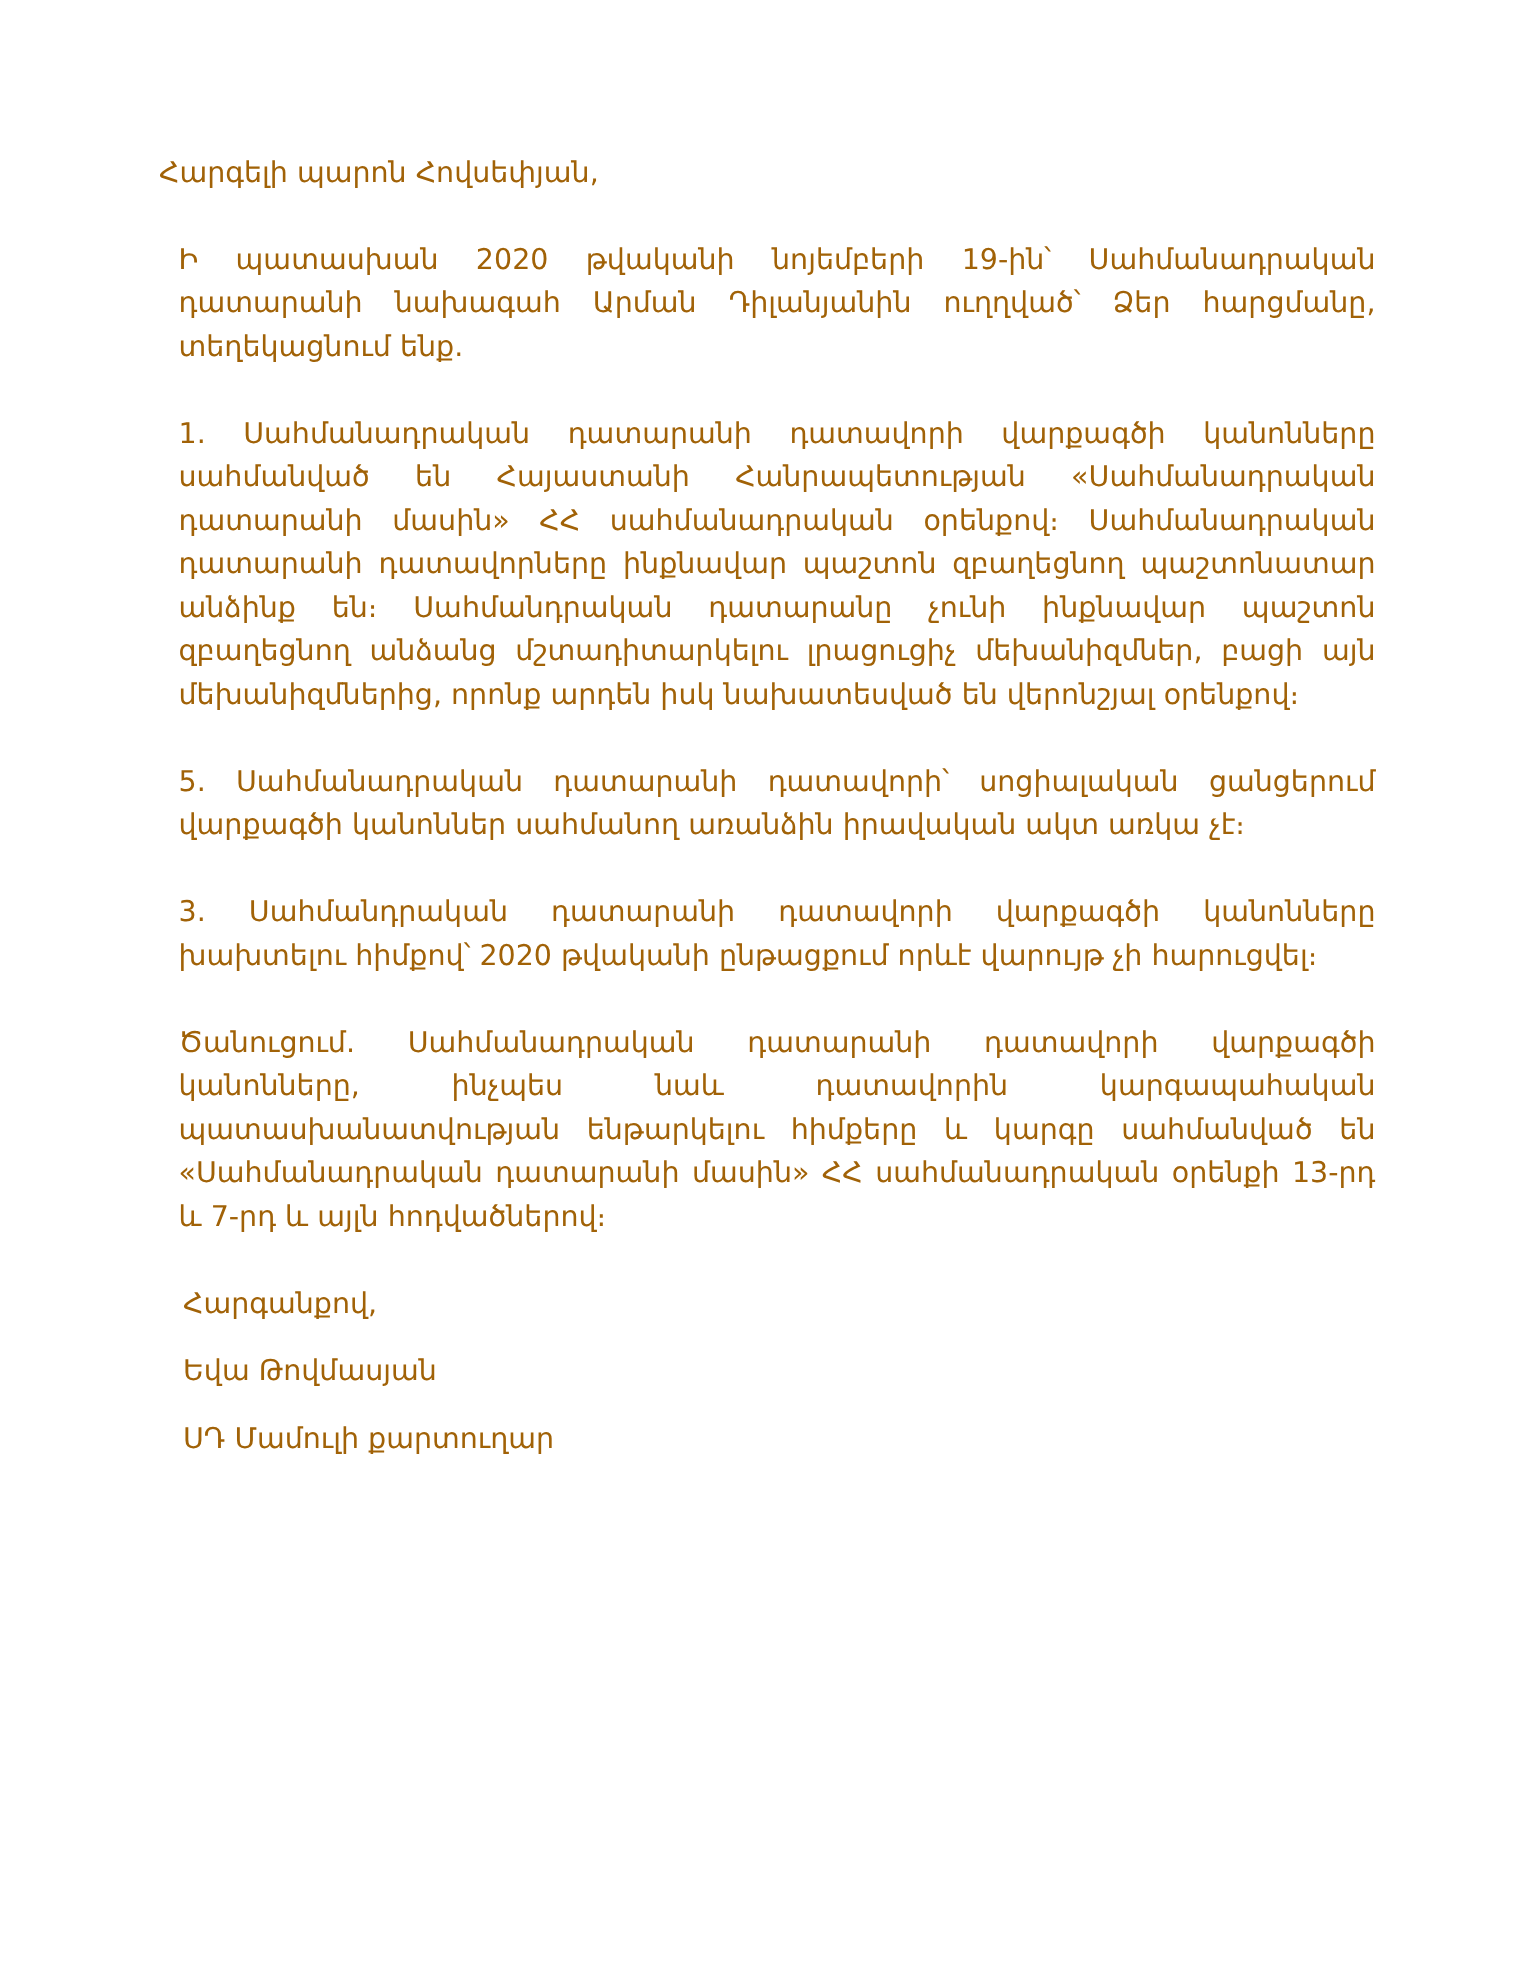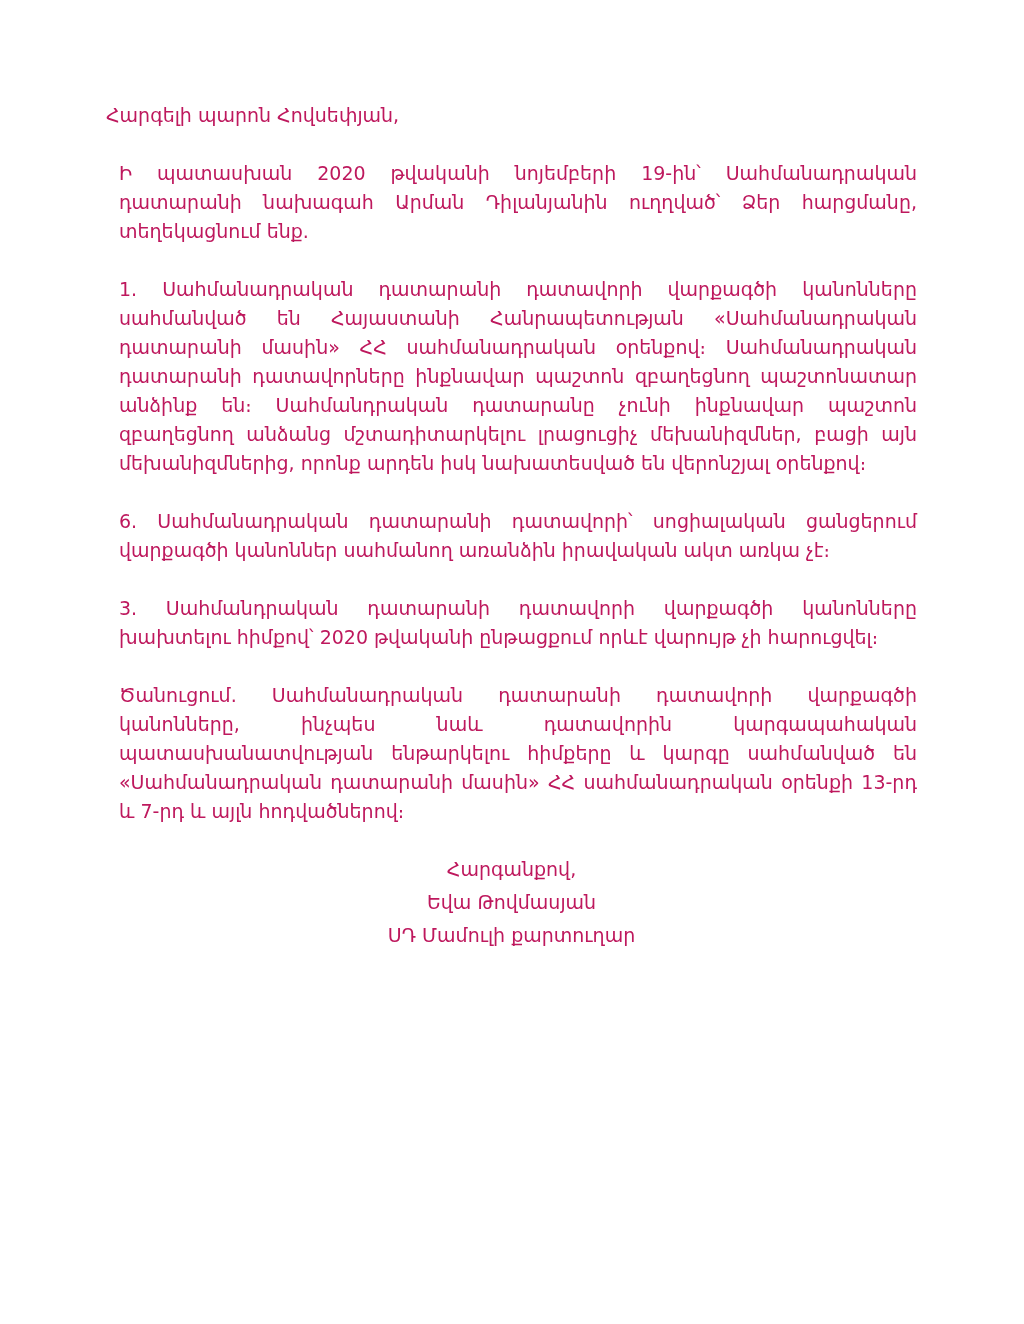--- a/index.html
+++ b/index.html
@@ -13,49 +13,49 @@
     overflow: hidden;
   }
   .page {
     box-sizing: border-box;
     width: 1024px;
     height: 1324px;
     padding: 101px 107px 0 106px;
     font-family: "DejaVu Sans", sans-serif;
     font-size: 19px;
     line-height: 29px;
-    color: #be185d;
+    color: #a16207;
     background: #ffffff;
   }
   .para {
     margin: 0 0 29px 13px;
     text-align: justify;
     text-justify: inter-word;
   }
   .line {
     margin: 0 0 29px 0;
     text-align: left;
   }
   .signature p {
-    margin: 4px;
-    text-align: center;
+    margin: 16px;
+    text-align: left;
   }
 </style>
 </head>
 <body>
 
 <div class="page">
 
   <p class="line">Հարգելի պարոն Հովսեփյան,</p>
 
   <p class="para">Ի պատասխան 2020 թվականի նոյեմբերի 19-ին՝ Սահմանադրական դատարանի նախագահ Արման Դիլանյանին ուղղված՝ Ձեր հարցմանը, տեղեկացնում ենք.</p>
 
   <p class="para">1. Սահմանադրական դատարանի դատավորի վարքագծի կանոնները սահմանված են Հայաստանի Հանրապետության «Սահմանադրական դատարանի մասին» ՀՀ սահմանադրական օրենքով։ Սահմանադրական դատարանի դատավորները ինքնավար պաշտոն զբաղեցնող պաշտոնատար անձինք են։ Սահմանդրական դատարանը չունի ինքնավար պաշտոն զբաղեցնող անձանց մշտադիտարկելու լրացուցիչ մեխանիզմներ, բացի այն մեխանիզմներից, որոնք արդեն իսկ նախատեսված են վերոնշյալ օրենքով։</p>
 
-  <p class="para">6. Սահմանադրական դատարանի դատավորի՝ սոցիալական ցանցերում վարքագծի կանոններ սահմանող առանձին իրավական ակտ առկա չէ։</p>
+  <p class="para">5. Սահմանադրական դատարանի դատավորի՝ սոցիալական ցանցերում վարքագծի կանոններ սահմանող առանձին իրավական ակտ առկա չէ։</p>
 
   <p class="para">3. Սահմանդրական դատարանի դատավորի վարքագծի կանոնները խախտելու հիմքով՝ 2020 թվականի ընթացքում որևէ վարույթ չի հարուցվել։</p>
 
   <p class="para">Ծանուցում. Սահմանադրական դատարանի դատավորի վարքագծի կանոնները, ինչպես նաև դատավորին կարգապահական պատասխանատվության ենթարկելու հիմքերը և կարգը սահմանված են «Սահմանադրական դատարանի մասին» ՀՀ սահմանադրական օրենքի 13-րդ և 7-րդ և այլն հոդվածներով։</p>
 
   <div class="signature">
     <p>Հարգանքով,</p>
     <p>Եվա Թովմասյան</p>
     <p>ՍԴ Մամուլի քարտուղար</p>
   </div>

